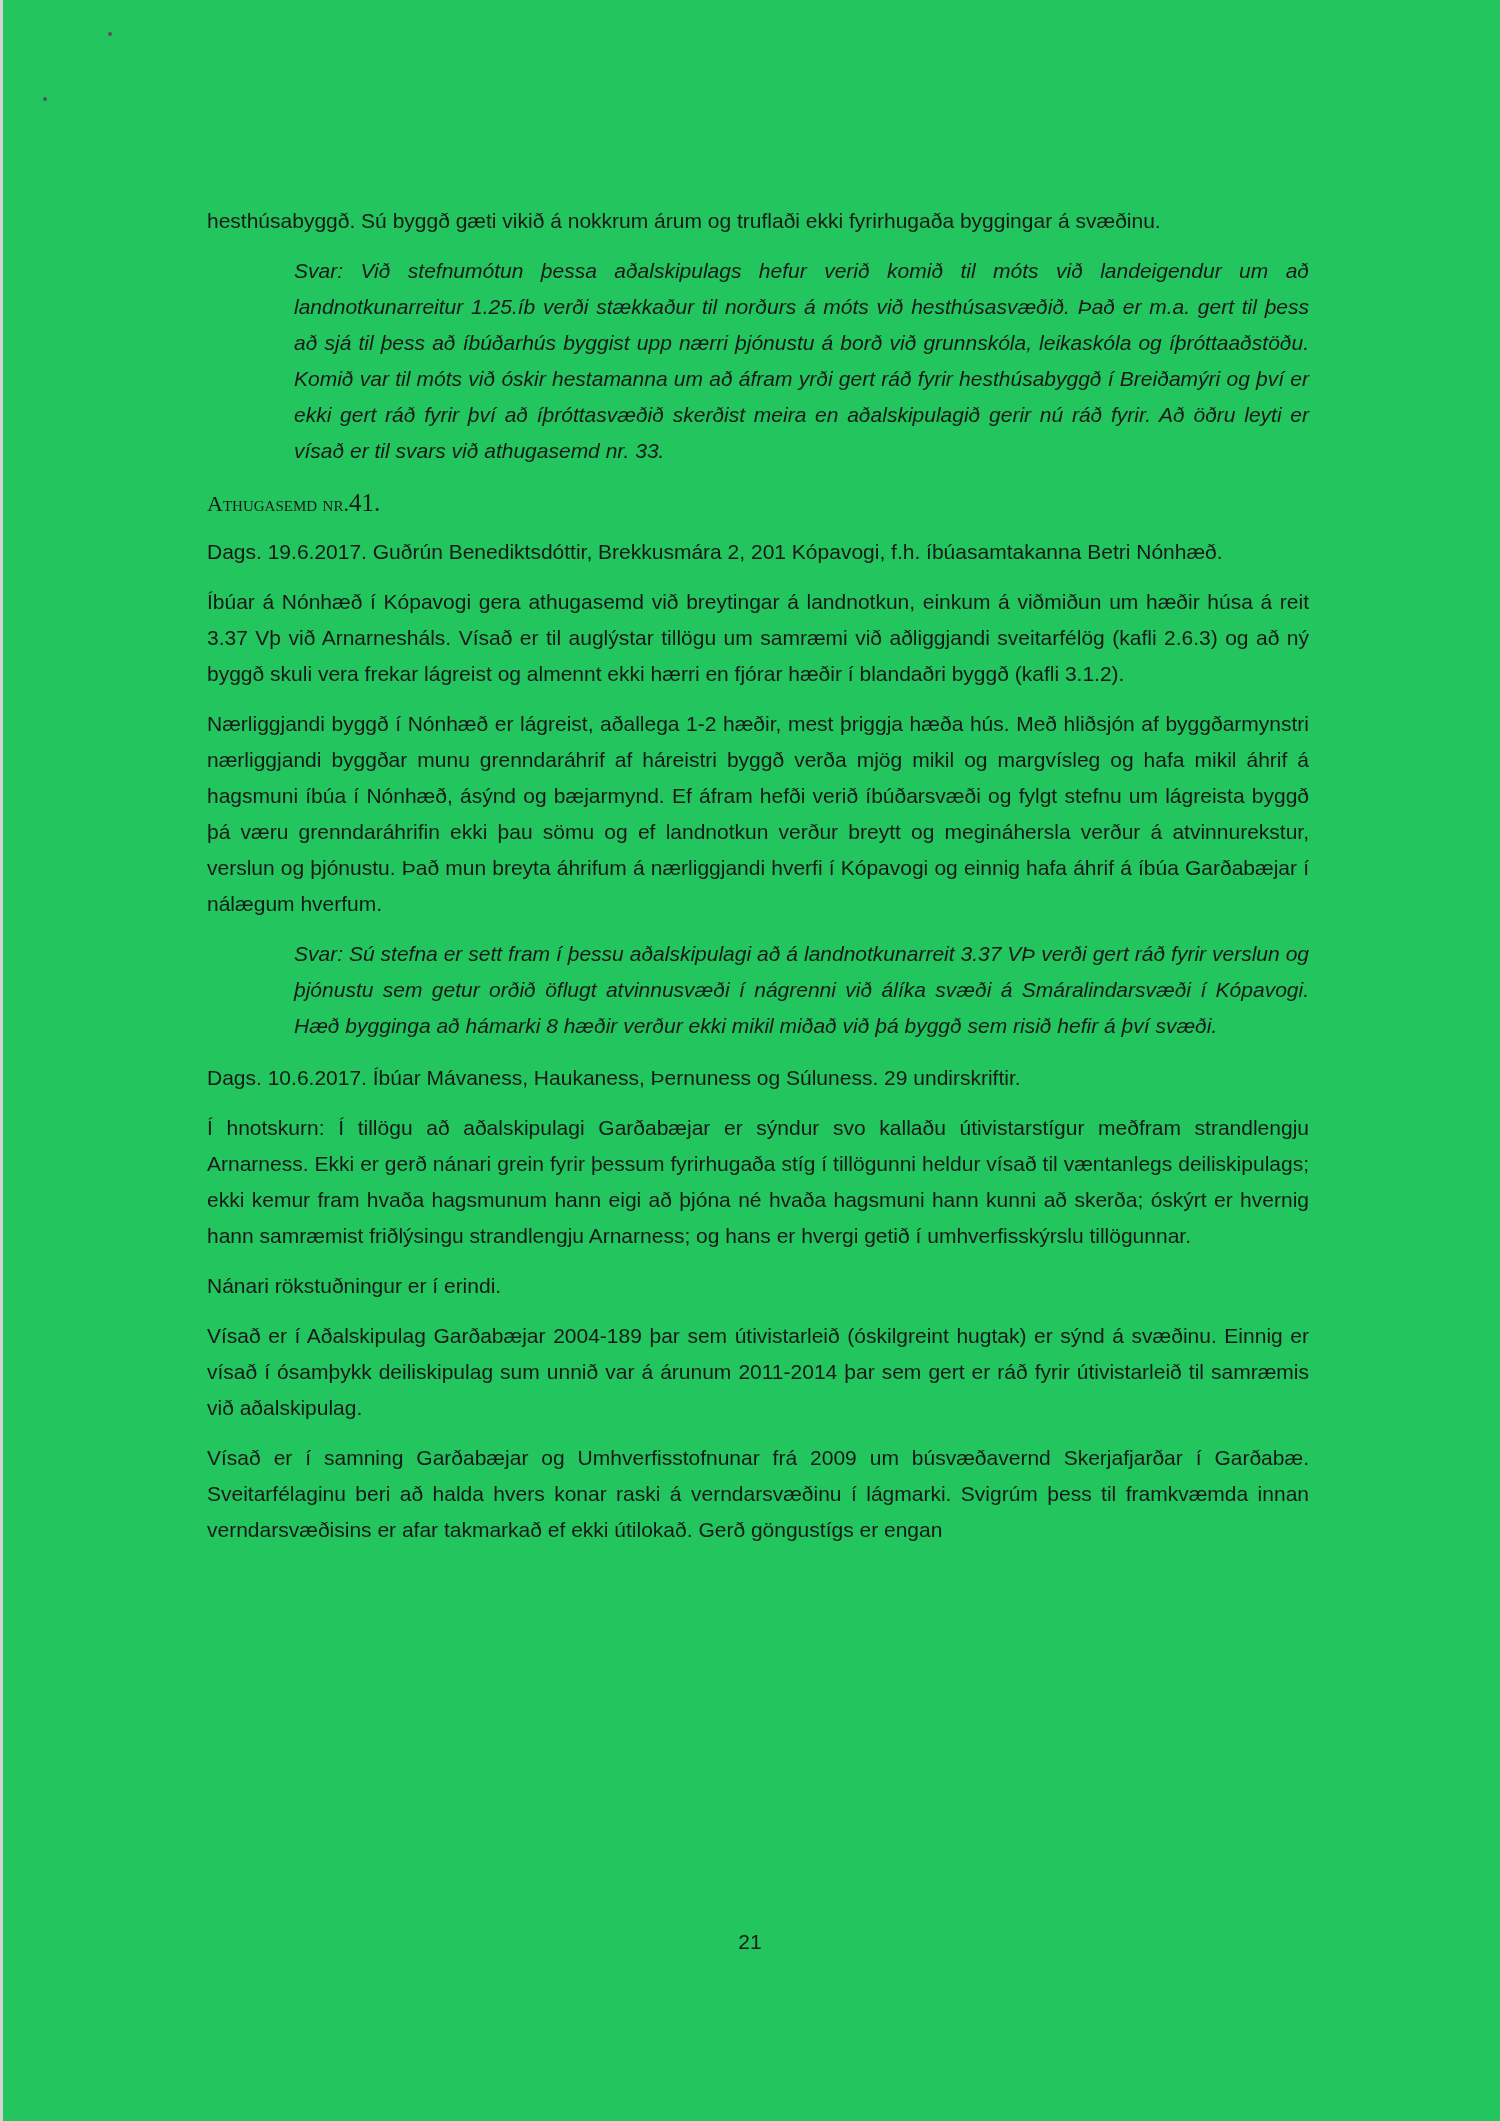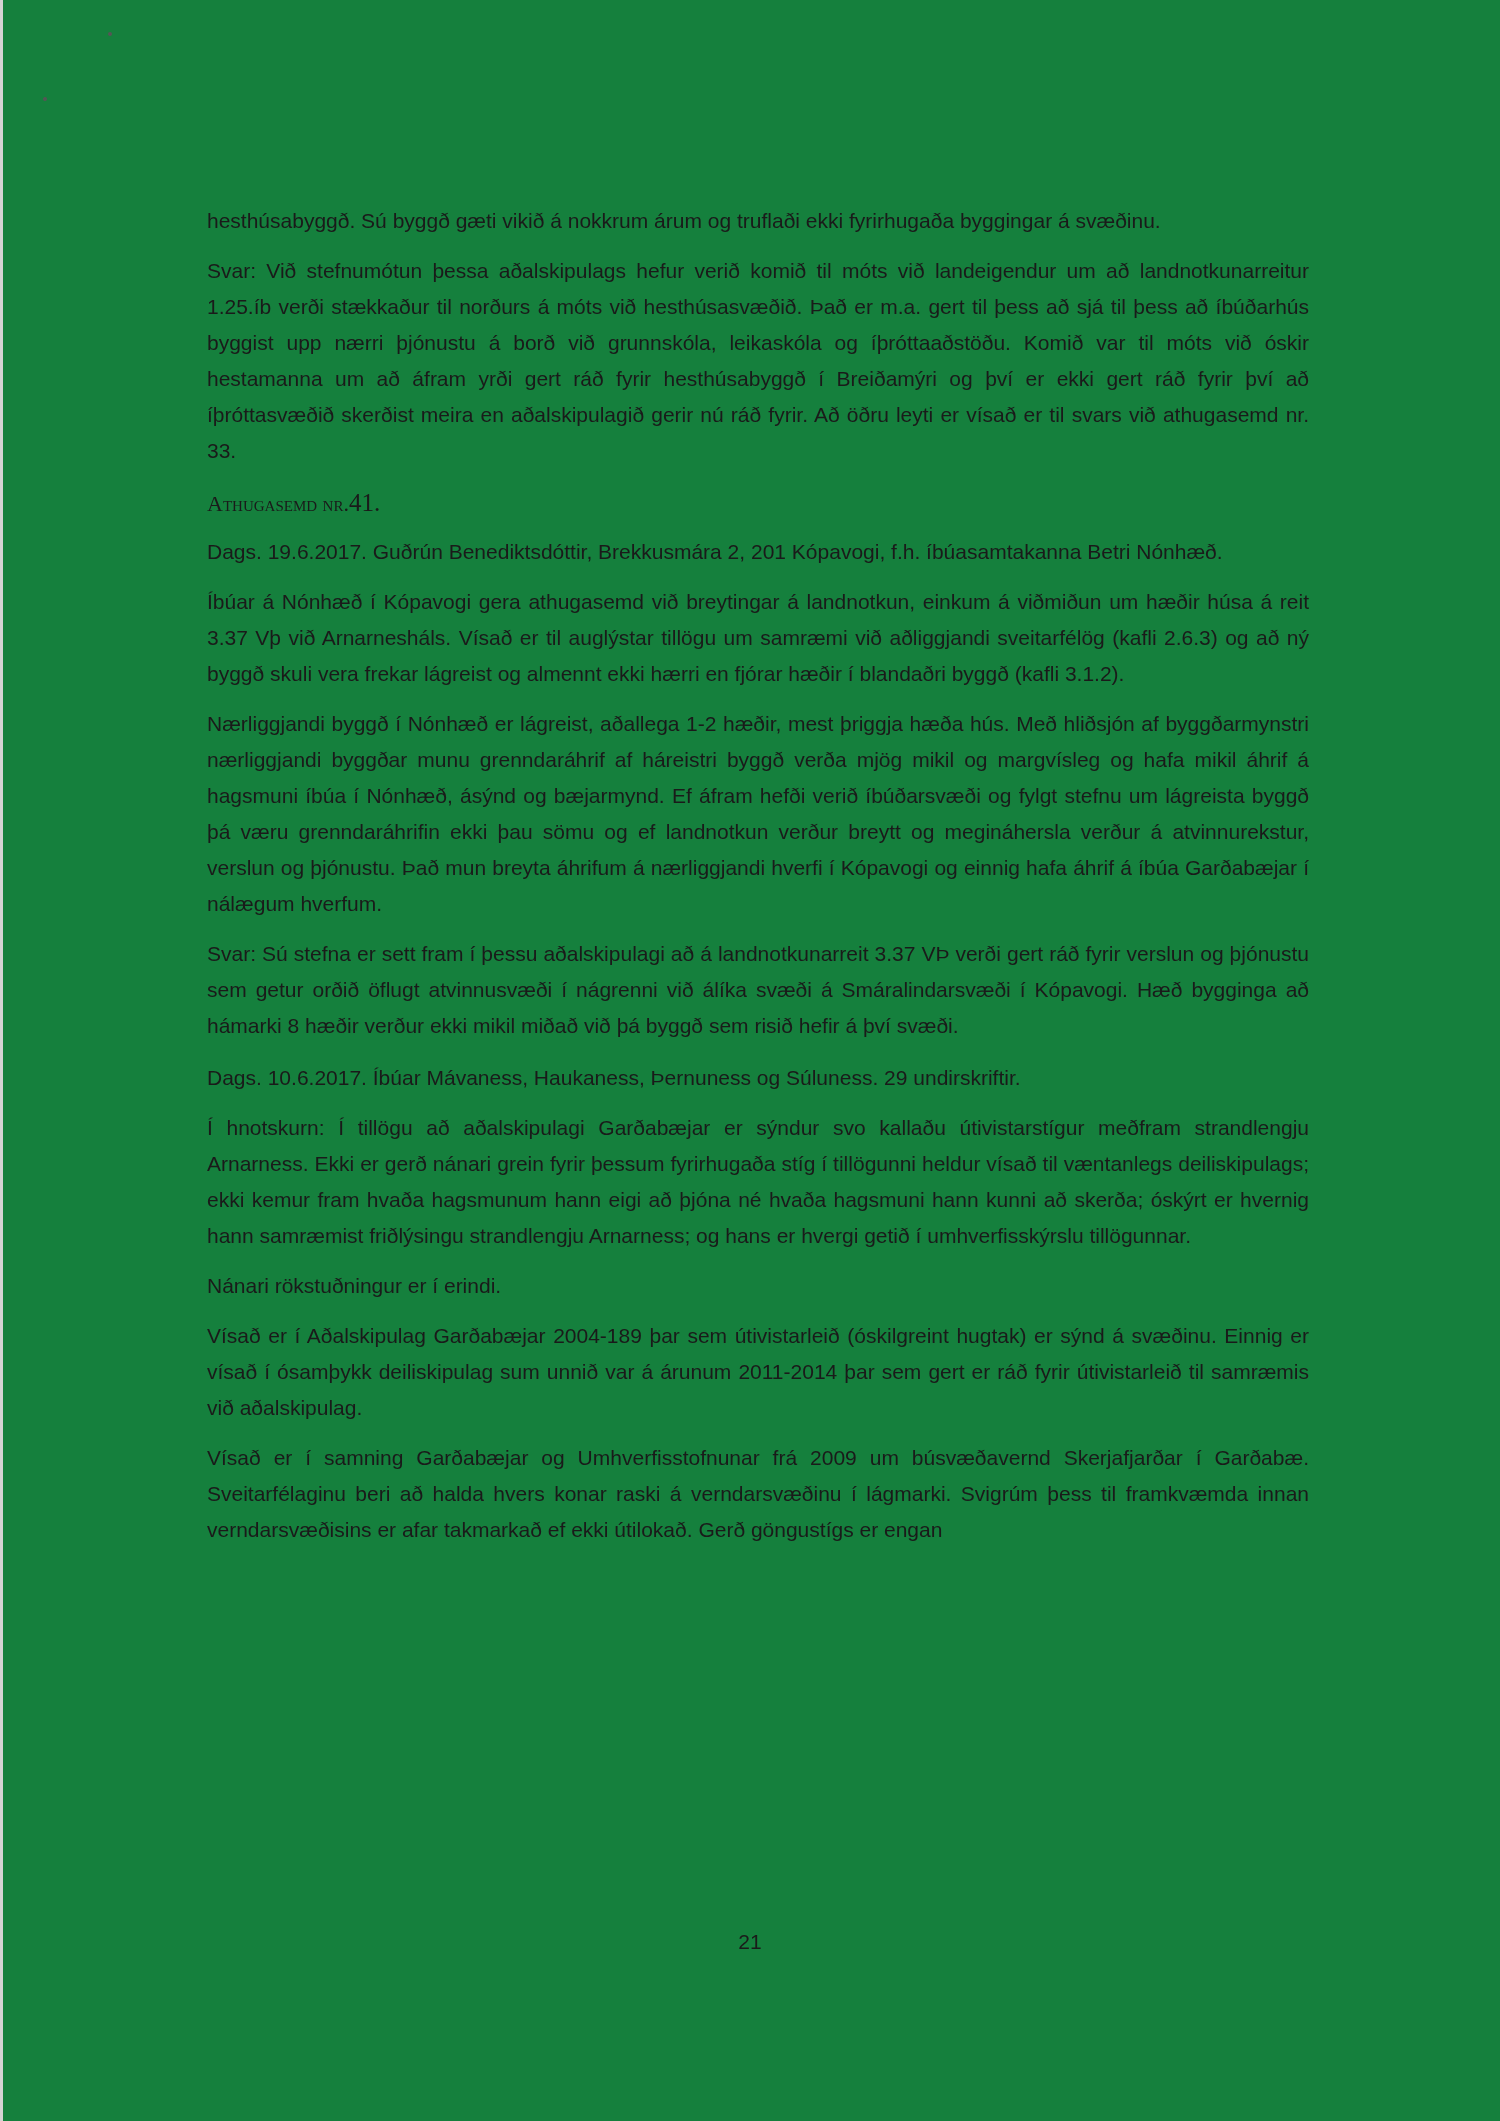--- a/index.html
+++ b/index.html
@@ -1,26 +1,26 @@
 <!DOCTYPE html>
 <html><head>
 <meta charset="utf-8">
 <style>
   html, body { margin: 0; padding: 0; background: #ffffff; }
   body { width: 1500px; height: 2121px; position: relative; overflow: hidden; }
-  .page { position: absolute; left: 0; top: 0; width: 1500px; height: 2121px; background: #15803d; }
+  .page { position: absolute; left: 0; top: 0; width: 1500px; height: 2121px; background: #22c55e; }
   .edge-line { position: absolute; left: 0; top: 0; width: 3px; height: 2121px; background: #d4d4d4; }
   .speck { position: absolute; width: 4px; height: 4px; border-radius: 50%; background: #555; }
   .content {
     position: absolute; left: 207px; top: 203px; width: 1102px;
     font-family: "Liberation Sans", sans-serif; color: #1a1a1a;
     font-size: 21px; line-height: 36px;
   }
   p { margin: 0 0 14px 0; text-align: justify; }
-  .svar { text-align: justify; margin-bottom: 16px; }
+  .svar { margin-left: 87px; font-style: italic; text-align: justify; margin-bottom: 16px; }
   .heading { font-size: 21px; margin: 14px 0 12px 0; letter-spacing: 0; font-family: Liberation Serif, serif; }
   .heading .caps { font-variant: small-caps; font-size: 22px; }
   .heading .num { font-size: 25px; }
   .page-number {
     position: absolute; left: 0; width: 1500px; top: 1930px; text-align: center;
     font-family: "Liberation Sans", sans-serif; font-size: 21px; color: #1a1a1a;
   }
 </style>
 </head>
 <body>

